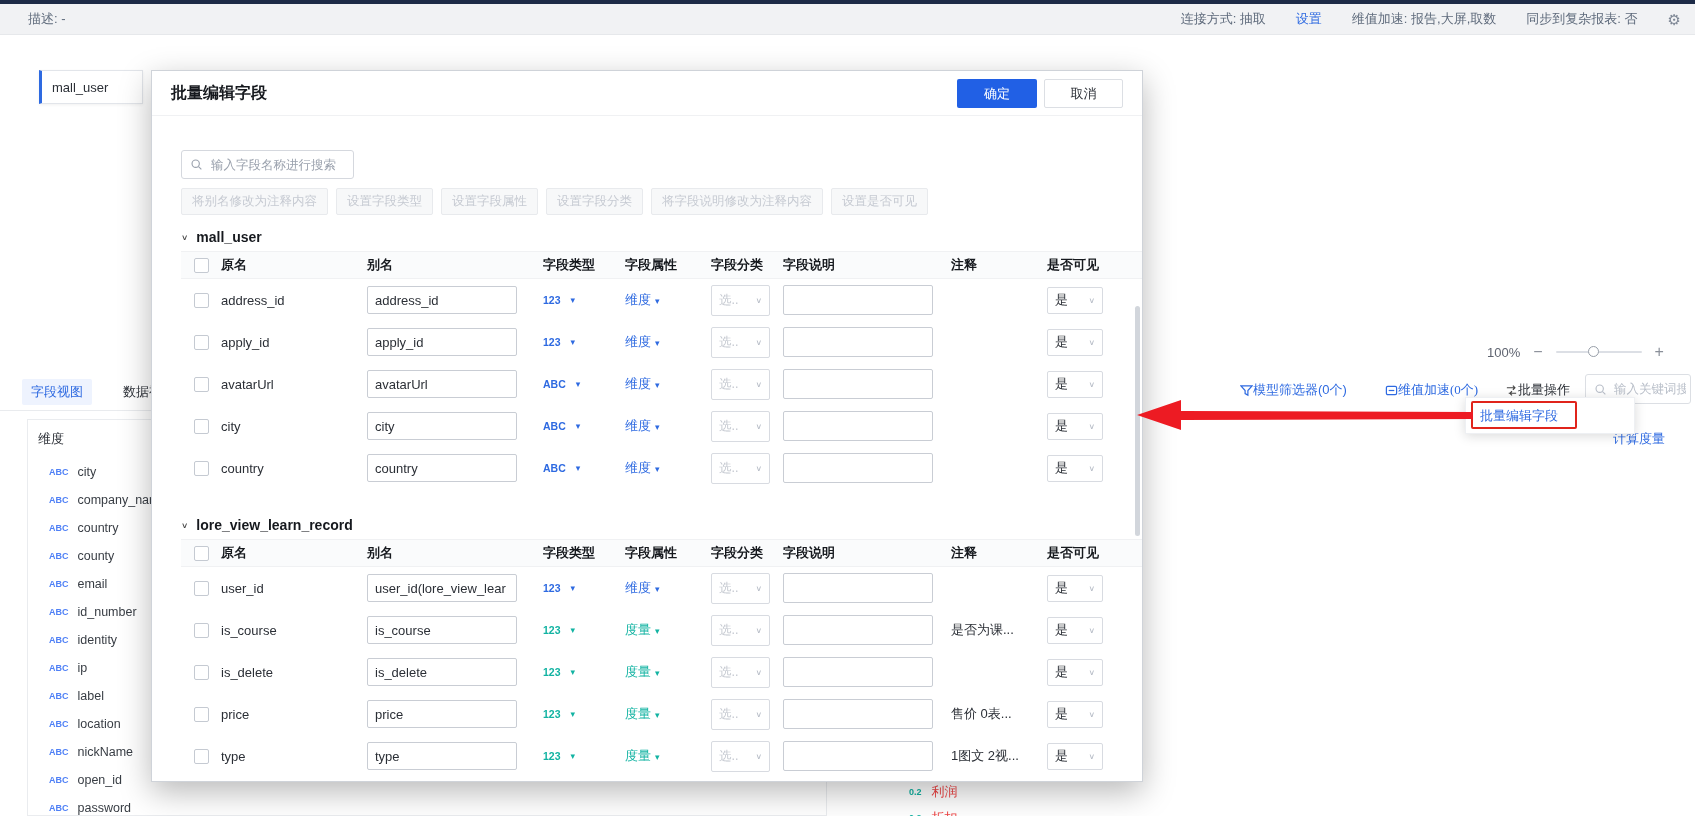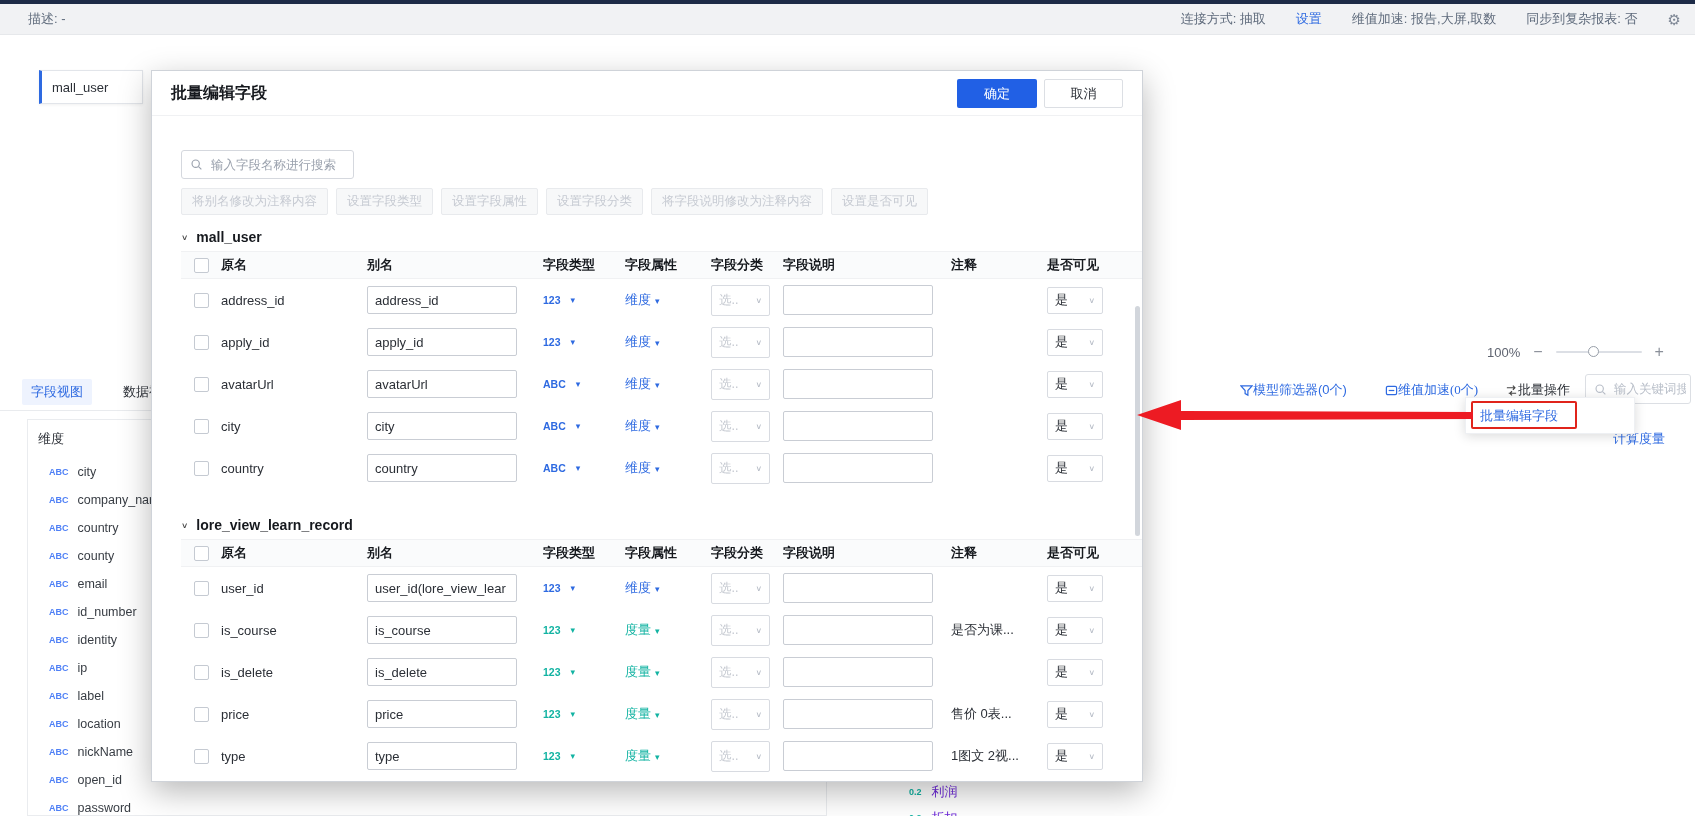--- a/index.html
+++ b/index.html
@@ -53,21 +53,21 @@
       position:relative;cursor:pointer;}
   .mi.hl{color:#2e6ae1;}
   .redbox{position:absolute;left:5px;top:3px;width:106px;height:28px;border:2px solid #e0241b;
           border-radius:2px;box-sizing:border-box;}
   .arrow{position:absolute;left:1135px;top:396px;z-index:72;pointer-events:none;}
   .calcm{position:absolute;left:1613px;top:430px;color:#2e6ae1;font-size:13px;z-index:55;cursor:pointer;white-space:nowrap;}
   
   .meas{position:absolute;left:893px;display:flex;align-items:center;gap:10px;margin-left:16px;}
   #meas-0{top:783px;} #meas-1{top:809px;}
   .mico{font-size:9px;font-weight:bold;color:#12b3a2;}
-  .mlabel{font-size:13px;color:#6d28d9;}
+  .mlabel{font-size:13px;color:#ef4444;}
   
   .modal{position:absolute;left:151px;top:70px;width:992px;height:712px;background:#fff;
          border:1px solid #cfd3d9;box-shadow:0 10px 30px rgba(0,0,0,.28);z-index:50;box-sizing:border-box;}
   .mhead{height:44px;position:relative;border-bottom:1px solid #f0f1f3;}
   .mtitle{position:absolute;left:19px;top:12px;font-size:16px;font-weight:bold;color:#16191e;}
   .btn{position:absolute;top:8px;height:29px;border-radius:2px;font-size:13px;display:flex;
        align-items:center;justify-content:center;box-sizing:border-box;cursor:pointer;font-family:inherit;}
   .btn.confirm{right:105px;width:80px;background:#2160e5;color:#fff;border:none;}
   .btn.cancel{right:19px;width:79px;background:#fff;border:1px solid #dcdfe4;color:#2b2f36;}
   .mbody{position:relative;height:666px;overflow:hidden;padding-left:29px;box-sizing:border-box;}

